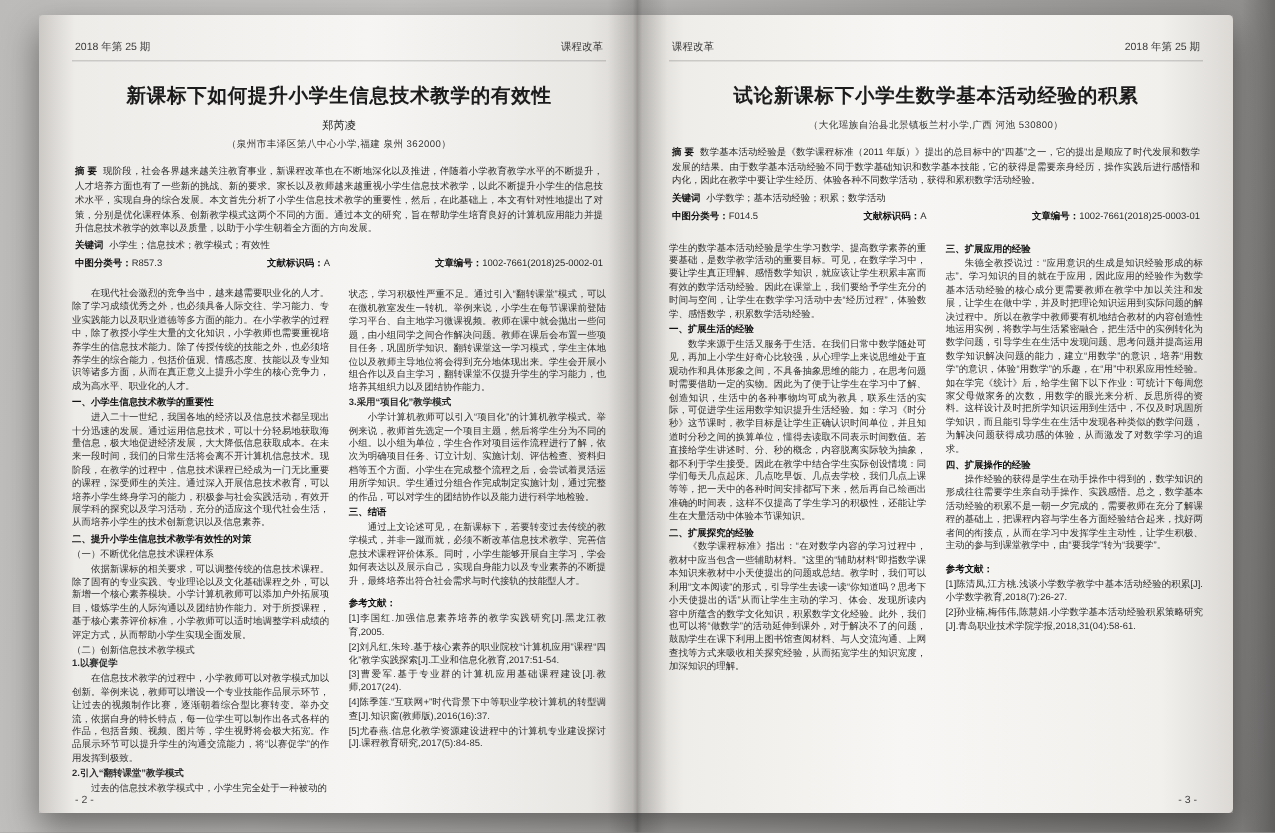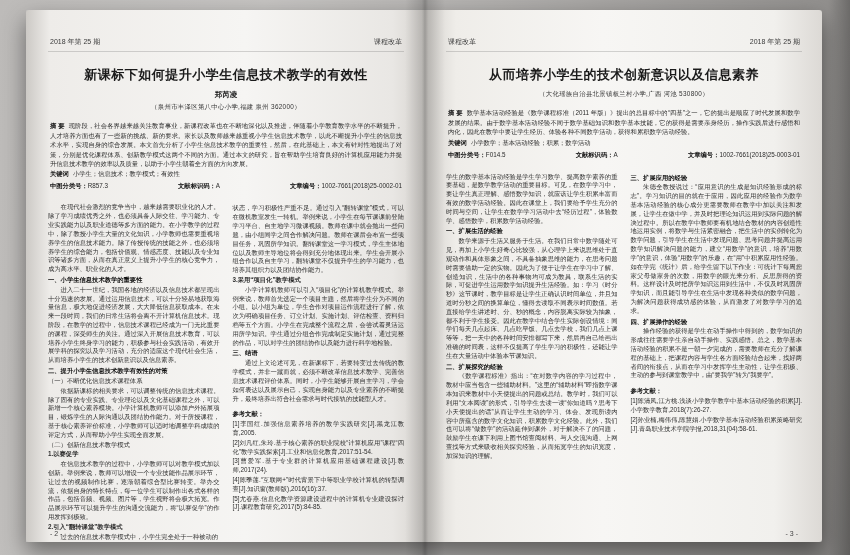--- a/index.html
+++ b/index.html
@@ -14,21 +14,21 @@
   }
   .photo::after{
     content:"";position:absolute;right:0;top:0;width:22px;height:100%;
     background:linear-gradient(to right,rgba(0,0,0,0),rgba(0,0,0,0.25));
     pointer-events:none;
   }
   .book{
     position:absolute;left:26px;top:10px;width:796px;height:532px;
     display:flex;box-shadow:0 10px 22px rgba(0,0,0,0.45);
   }
-  .page{position:relative;flex:1;box-sizing:border-box;padding:25px 20px 18px 22px;}
+  .page{position:relative;flex:1;box-sizing:border-box;padding:14px 20px 18px 22px;}
   .page.left{
     background:linear-gradient(to right,#ccc9c5 0%,#eeece9 6%,#f6f5f3 55%,#e9e7e4 92%,#d6d3cf 100%);
     border-radius:3px 0 0 3px;
   }
   .page.right{
     background:linear-gradient(to right,#d3d0cc 0%,#efede9 8%,#f7f6f4 45%,#f1f0ed 88%,#dcd9d5 100%);
     border-radius:0 3px 3px 0;
   }
   .spine{
     position:absolute;left:50%;top:0;width:40px;height:100%;transform:translateX(-50%);
@@ -37,21 +37,21 @@
   }
   .pg-header{
     display:flex;justify-content:space-between;align-items:flex-end;
     font-size:7px;color:#3a3a3a;padding:2px 2px 4px;
     border-bottom:1px solid rgba(120,120,120,0.30);
   }
   .title{
     text-align:center;font-size:13px;font-weight:bold;color:#1b1b1b;
     margin:15px 4px 7px;letter-spacing:0.5px;line-height:1.25;
   }
-  .author{text-align:center;font-size:7.5px;color:#222;margin:2px 0 3px;font-weight:bold;}
+  .author{text-align:center;font-size:7.5px;color:#222;margin:2px 0 3px;}
   .affil{text-align:center;font-size:6.4px;color:#333;margin-bottom:9px;letter-spacing:0.3px;}
   .abstract{font-size:6.3px;line-height:1.5;text-align:justify;color:#2b2b2b;margin:0 2px;}
   .abstract .lbl,.kw .lbl{font-weight:bold;color:#111;margin-right:4px;}
   .kw{font-size:6.3px;margin:2px 2px 3px;color:#2b2b2b;}
   .meta{display:flex;justify-content:space-between;font-size:6.3px;color:#2b2b2b;margin:2px 2px 0;}
   .meta b{color:#111;}
   .cols{display:flex;gap:13px;margin-top:12px;}
   .col{flex:1;font-size:6.3px;line-height:1.4;color:#2e2e2e;text-align:justify;min-width:0;}
   .blk{margin:0 0 1px;}
   .blk.para{text-indent:2em;}
@@ -118,21 +118,21 @@
           </div>
       </div>
       <div class="pageno">- 2 -</div>
     </div>
 
     <div class="page right">
       <div class="pg-header">
         <span>课程改革</span>
         <span>2018 年第 25 期</span>
       </div>
-      <div class="title">从而培养小学生的技术创新意识以及信息素养</div>
+      <div class="title">试论新课标下小学生数学基本活动经验的积累</div>
       <div class="affil">（大化瑶族自治县北景镇板兰村小学,广西  河池  530800）</div>
       <div class="abstract">
         <span class="lbl">摘  要</span><span>数学基本活动经验是《数学课程标准（2011 年版）》提出的总目标中的“四基”之一，它的提出是顺应了时代发展和数学发展的结果。由于数学基本活动经验不同于数学基础知识和数学基本技能，它的获得是需要亲身经历，操作实践后进行感悟和内化，因此在教学中要让学生经历、体验各种不同数学活动，获得和累积数学活动经验。</span>
       </div>
       <div class="kw">
         <span class="lbl">关键词</span><span>小学数学；基本活动经验；积累；数学活动</span>
       </div>
       <div class="meta">
         <span><b>中图分类号：</b><span>F014.5</span></span>
         <span><b>文献标识码：</b><span>A</span></span>

